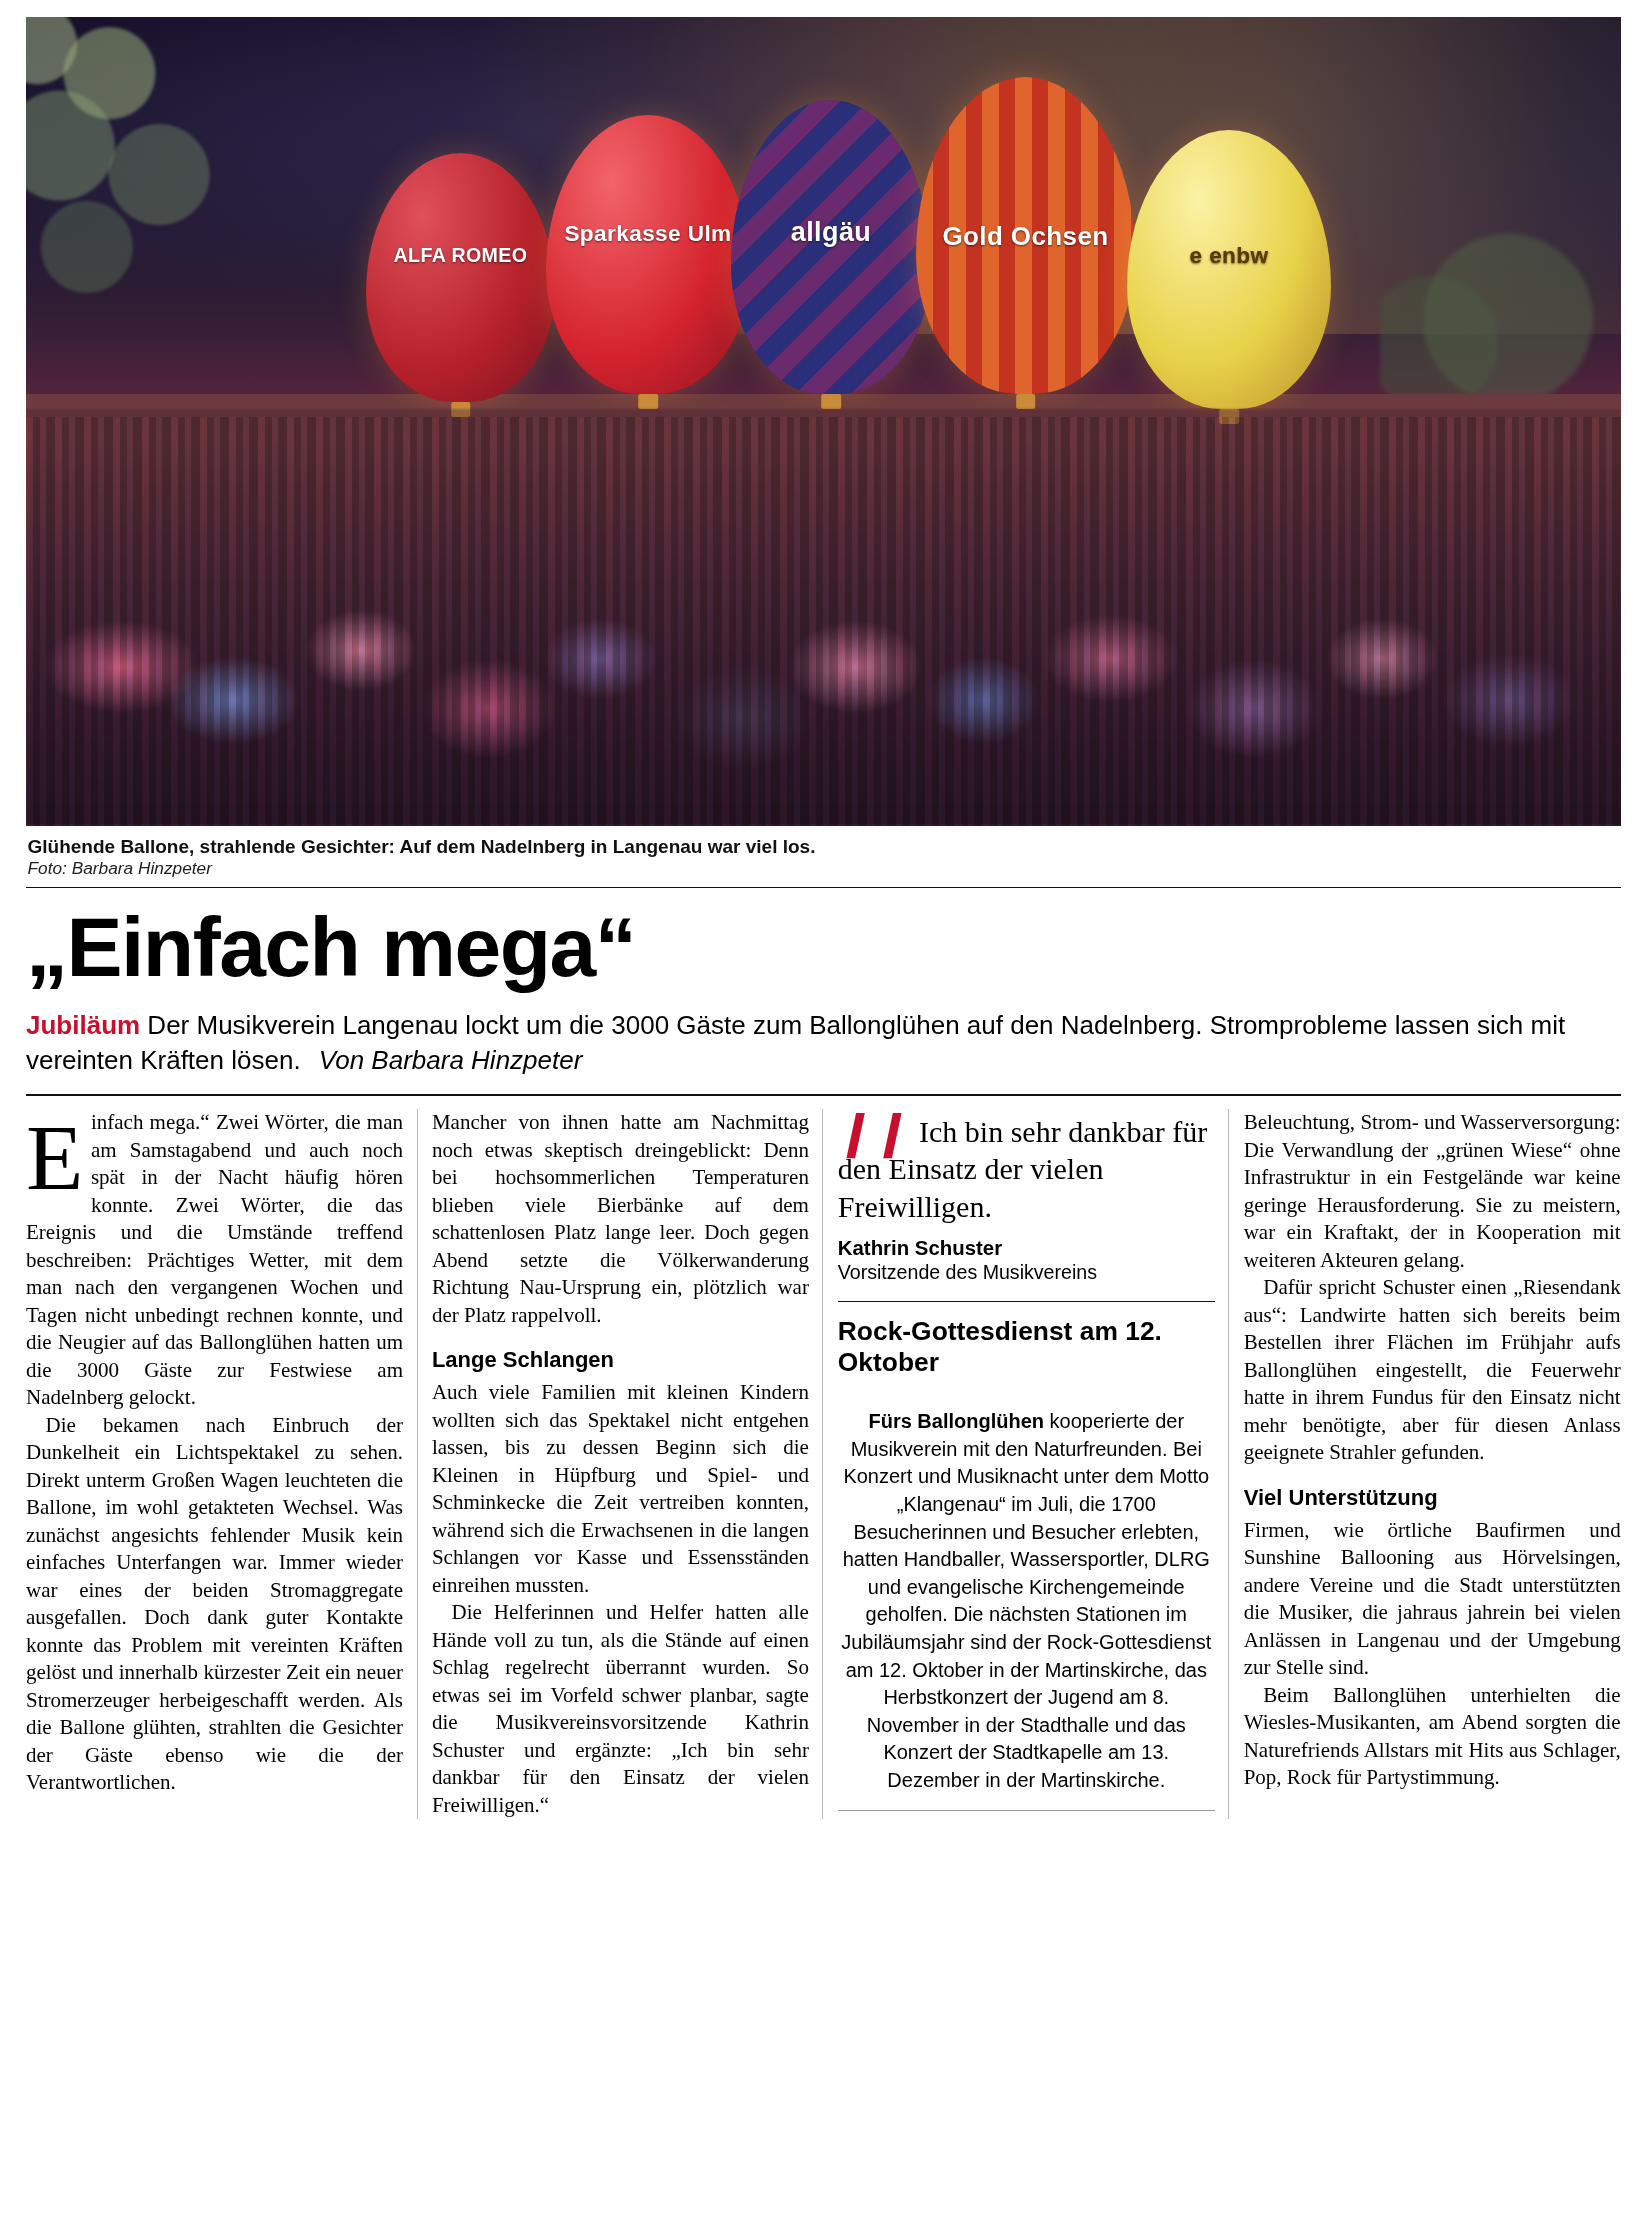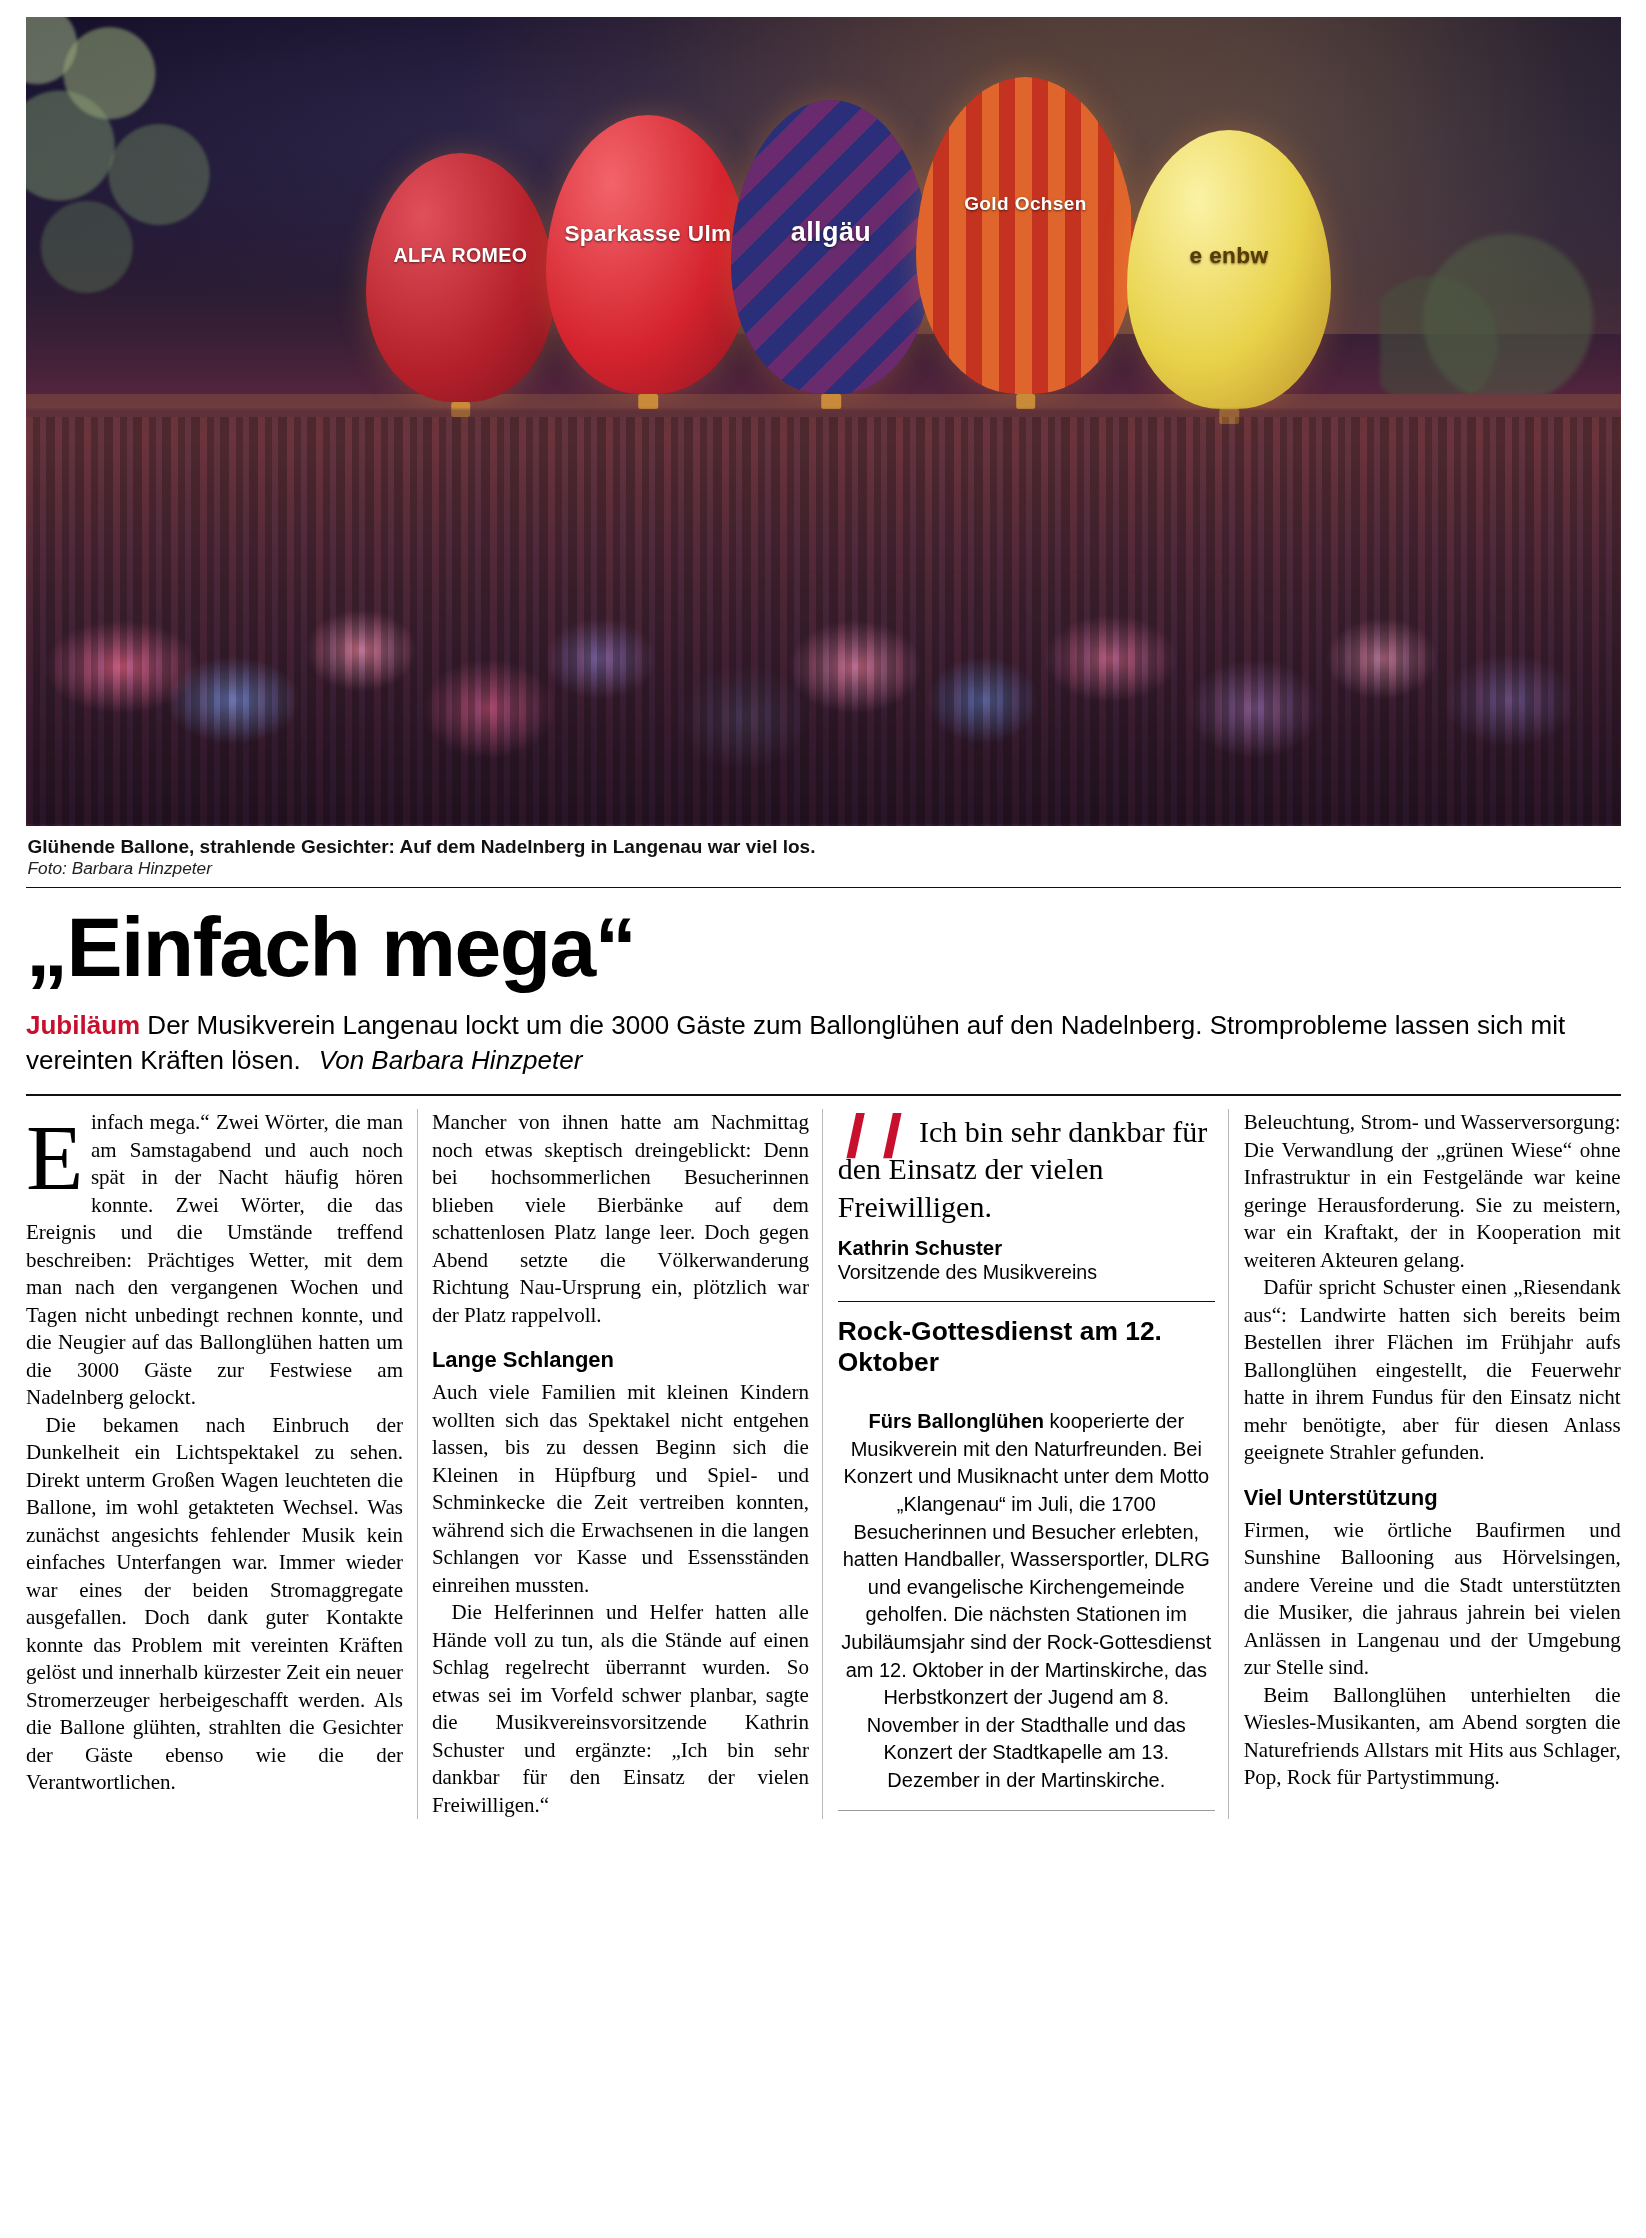--- a/index.html
+++ b/index.html
@@ -304,21 +304,21 @@
     </div>
 
     <div class="balloon" style="left:705px; top:83px; width:200px; height:294px;
                 background: repeating-linear-gradient(135deg, #2b2f7a 0 19.6px, #6a2a6e 19.6px 39px), radial-gradient(ellipse at 35% 25%, rgba(255,255,255,0.25), rgba(0,0,0,0) 60%);">
       <div class="lbl" style="top:117px; font-size:27px;">allgäu</div>
       <div class="basket"></div>
     </div>
 
     <div class="balloon" style="left:890px; top:60px; width:219px; height:317px;
                 background: repeating-linear-gradient(90deg, #e0652c 0 16.6px, #c4331f 16.6px 33px), radial-gradient(ellipse at 35% 22%, rgba(255,220,140,0.4), rgba(0,0,0,0) 60%);">
-      <div class="lbl" style="top:116px; font-size:19px;">Gold Ochsen</div>
+      <div class="lbl" style="top:144px; font-size:26px;">Gold Ochsen</div>
       <div class="basket"></div>
     </div>
 
     <div class="balloon" style="left:1101px; top:113px; width:204px; height:279px;
                 background: radial-gradient(ellipse at 35% 25%, #fbf2a6, #e8d24a 55%, #bb8f28 100%);">
       <div class="lbl" style="top:113px; font-size:22.6px; color:#5a3a00;">e enbw</div>
       <div class="basket"></div>
     </div>
 
     <div class="crowd"></div>
@@ -345,21 +345,21 @@
       <div class="body-text">
         <p class="first"><span class="dropcap">E</span><span>infach mega.“ Zwei Wörter, die man am Samstagabend und auch noch spät in der Nacht häufig hören konnte. Zwei Wörter, die das Ereignis und die Umstände treffend beschreiben: Prächtiges Wetter, mit dem man nach den vergangenen Wochen und Tagen nicht unbedingt rechnen konnte, und die Neugier auf das Ballonglühen hatten um die 3000 Gäste zur Festwiese am Nadelnberg gelockt.</span></p>
         <p>Die bekamen nach Einbruch der Dunkelheit ein Lichtspektakel zu sehen. Direkt unterm Großen Wagen leuchteten die Ballone, im wohl getakteten Wechsel. Was zunächst angesichts fehlender Musik kein einfaches Unterfangen war. Immer wieder war eines der beiden Stromaggregate ausgefallen. Doch dank guter Kontakte konnte das Problem mit vereinten Kräften gelöst und innerhalb kürzester Zeit ein neuer Stromerzeuger herbeigeschafft werden. Als die Ballone glühten, strahlten die Gesichter der Gäste ebenso wie die der Verantwortlichen.</p>
       </div>
     </div>
 
     <div class="colsep"></div>
 
     <div class="col" style="margin-left:0;">
       <div class="body-text">
-        <p class="first">Mancher von ihnen hatte am Nachmittag noch etwas skeptisch dreingeblickt: Denn bei hochsommerlichen Besucherinnen blieben viele Bierbänke auf dem schattenlosen Platz lange leer. Doch gegen Abend setzte die Völkerwanderung Richtung Nau-Ursprung ein, plötzlich war der Platz rappelvoll.</p>
+        <p class="first">Mancher von ihnen hatte am Nachmittag noch etwas skeptisch dreingeblickt: Denn bei hochsommerlichen Temperaturen blieben viele Bierbänke auf dem schattenlosen Platz lange leer. Doch gegen Abend setzte die Völkerwanderung Richtung Nau-Ursprung ein, plötzlich war der Platz rappelvoll.</p>
       </div>
       <div class="subhead">Lange Schlangen</div>
       <div class="body-text">
         <p class="first">Auch viele Familien mit kleinen Kindern wollten sich das Spektakel nicht entgehen lassen, bis zu dessen Beginn sich die Kleinen in Hüpfburg und Spiel- und Schminkecke die Zeit vertreiben konnten, während sich die Erwachsenen in die langen Schlangen vor Kasse und Essensständen einreihen mussten.</p>
         <p>Die Helferinnen und Helfer hatten alle Hände voll zu tun, als die Stände auf einen Schlag regelrecht überrannt wurden. So etwas sei im Vorfeld schwer planbar, sagte die Musikvereinsvorsitzende Kathrin Schuster und ergänzte: „Ich bin sehr dankbar für den Einsatz der vielen Freiwilligen.“</p>
       </div>
     </div>
 
     <div class="colsep"></div>
 

